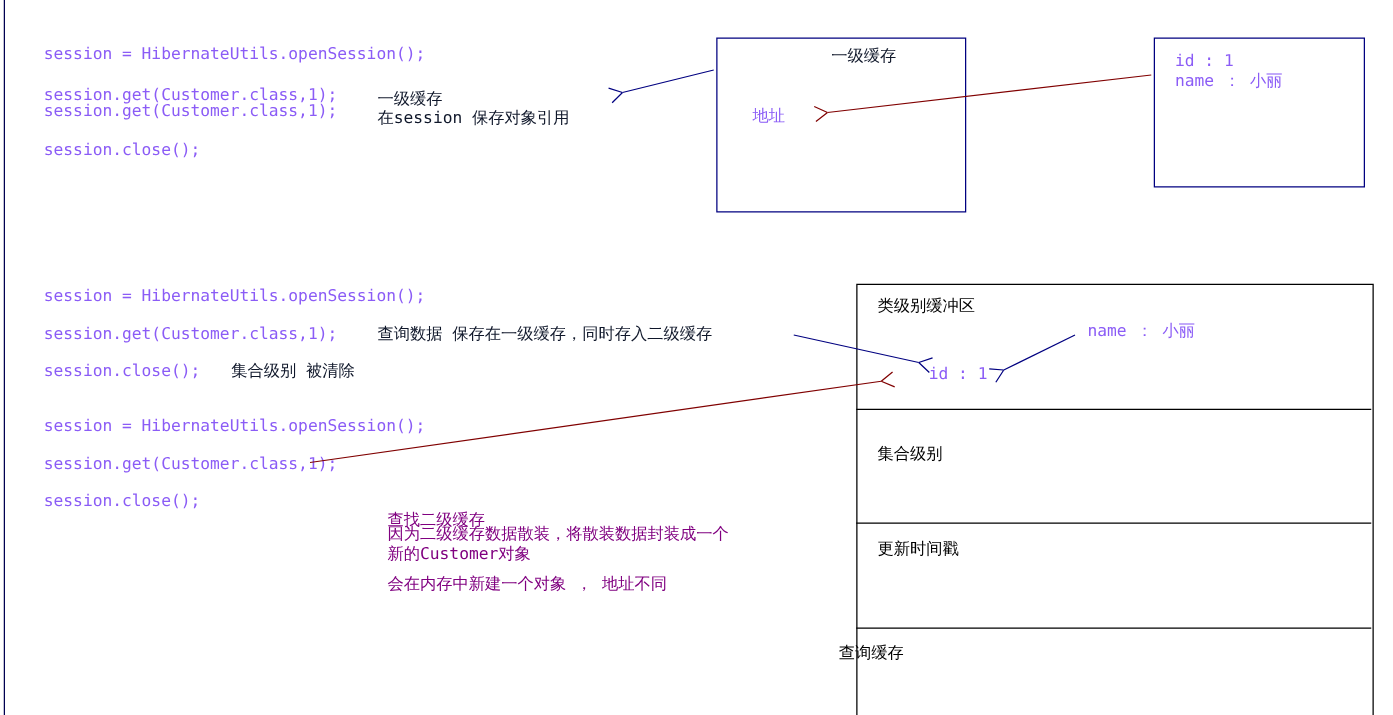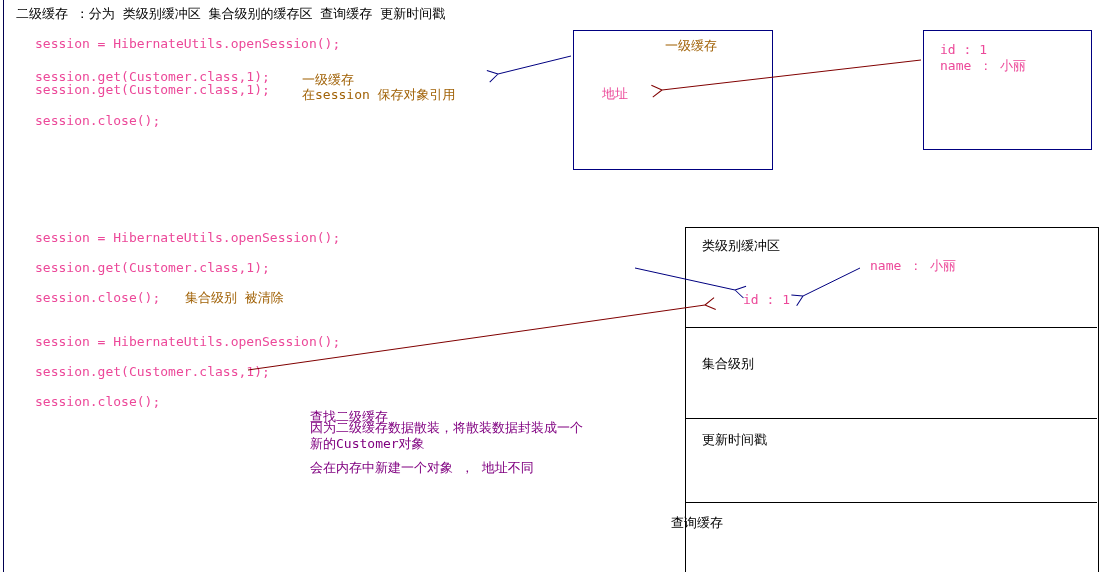--- a/index.html
+++ b/index.html
@@ -23,22 +23,22 @@
     width: 0;
     height: 572px;
     border-left: 1px solid #000050;
   }
   .txt {
     position: absolute;
     white-space: pre;
     line-height: 1.2;
   }
   .black { color: #000; }
-  .navy  { color: #ec4899; }
-  .maroon{ color: #a16207; }
+  .navy  { color: #8b5cf6; }
+  .maroon{ color: #0f172a; }
   .purple{ color: #800080; }
   .box {
     position: absolute;
     border: 1px solid #000080;
     background: transparent;
   }
   .box-black {
     position: absolute;
     border: 1px solid #000;
     background: transparent;
@@ -57,40 +57,40 @@
     pointer-events: none;
   }
 </style>
 </head>
 <body>
 
 <div class="canvas">
 
   <div class="left-border"></div>
 
-  <div class="txt black" style="left:16px; top:6px;">二级缓存 ：分为 类级别缓冲区 集合级别的缓存区 查询缓存 更新时间戳</div>
 
   <div class="txt navy" style="left:35px; top:36px;">session = HibernateUtils.openSession();</div>
   <div class="txt navy" style="left:35px; top:69px;">session.get(Customer.class,1);</div>
   <div class="txt navy" style="left:35px; top:82px;">session.get(Customer.class,1);</div>
   <div class="txt navy" style="left:35px; top:113px;">session.close();</div>
 
   <div class="txt maroon" style="left:302px; top:72px;">一级缓存</div>
   <div class="txt maroon" style="left:302px; top:87px;">在session 保存对象引用</div>
 
   <div class="box" style="left:573px; top:30px; width:198px; height:138px;"></div>
   <div class="txt maroon" style="left:665px; top:38px;">一级缓存</div>
   <div class="txt navy" style="left:590px; top:86px;margin-left:12px;">地址</div>
 
   <div class="box" style="left:923px; top:30px; width:167px; height:118px;"></div>
   <div class="txt navy" style="left:940px; top:42px;">id : 1</div>
   <div class="txt navy" style="left:940px; top:58px;">name ： 小丽</div>
 
   <div class="txt navy" style="left:35px; top:230px;">session = HibernateUtils.openSession();</div>
   <div class="txt navy" style="left:35px; top:260px;">session.get(Customer.class,1);</div>
+  <div class="txt maroon" style="left:302px; top:260px;">查询数据 保存在一级缓存，同时存入二级缓存</div>
   <div class="txt navy" style="left:35px; top:290px;">session.close();</div>
   <div class="txt maroon" style="left:185px; top:290px;">集合级别 被清除</div>
 
   <div class="txt navy" style="left:35px; top:334px;">session = HibernateUtils.openSession();</div>
   <div class="txt navy" style="left:35px; top:364px;">session.get(Customer.class,1);</div>
   <div class="txt navy" style="left:35px; top:394px;">session.close();</div>
 
   <div class="txt purple" style="left:310px; top:409px;">查找二级缓存</div>
   <div class="txt purple" style="left:310px; top:420px; width:280px; white-space:normal; line-height:1.25;">因为二级缓存数据散装，将散装数据封装成一个新的Customer对象</div>
   <div class="txt purple" style="left:310px; top:460px;">会在内存中新建一个对象 ， 地址不同</div>

